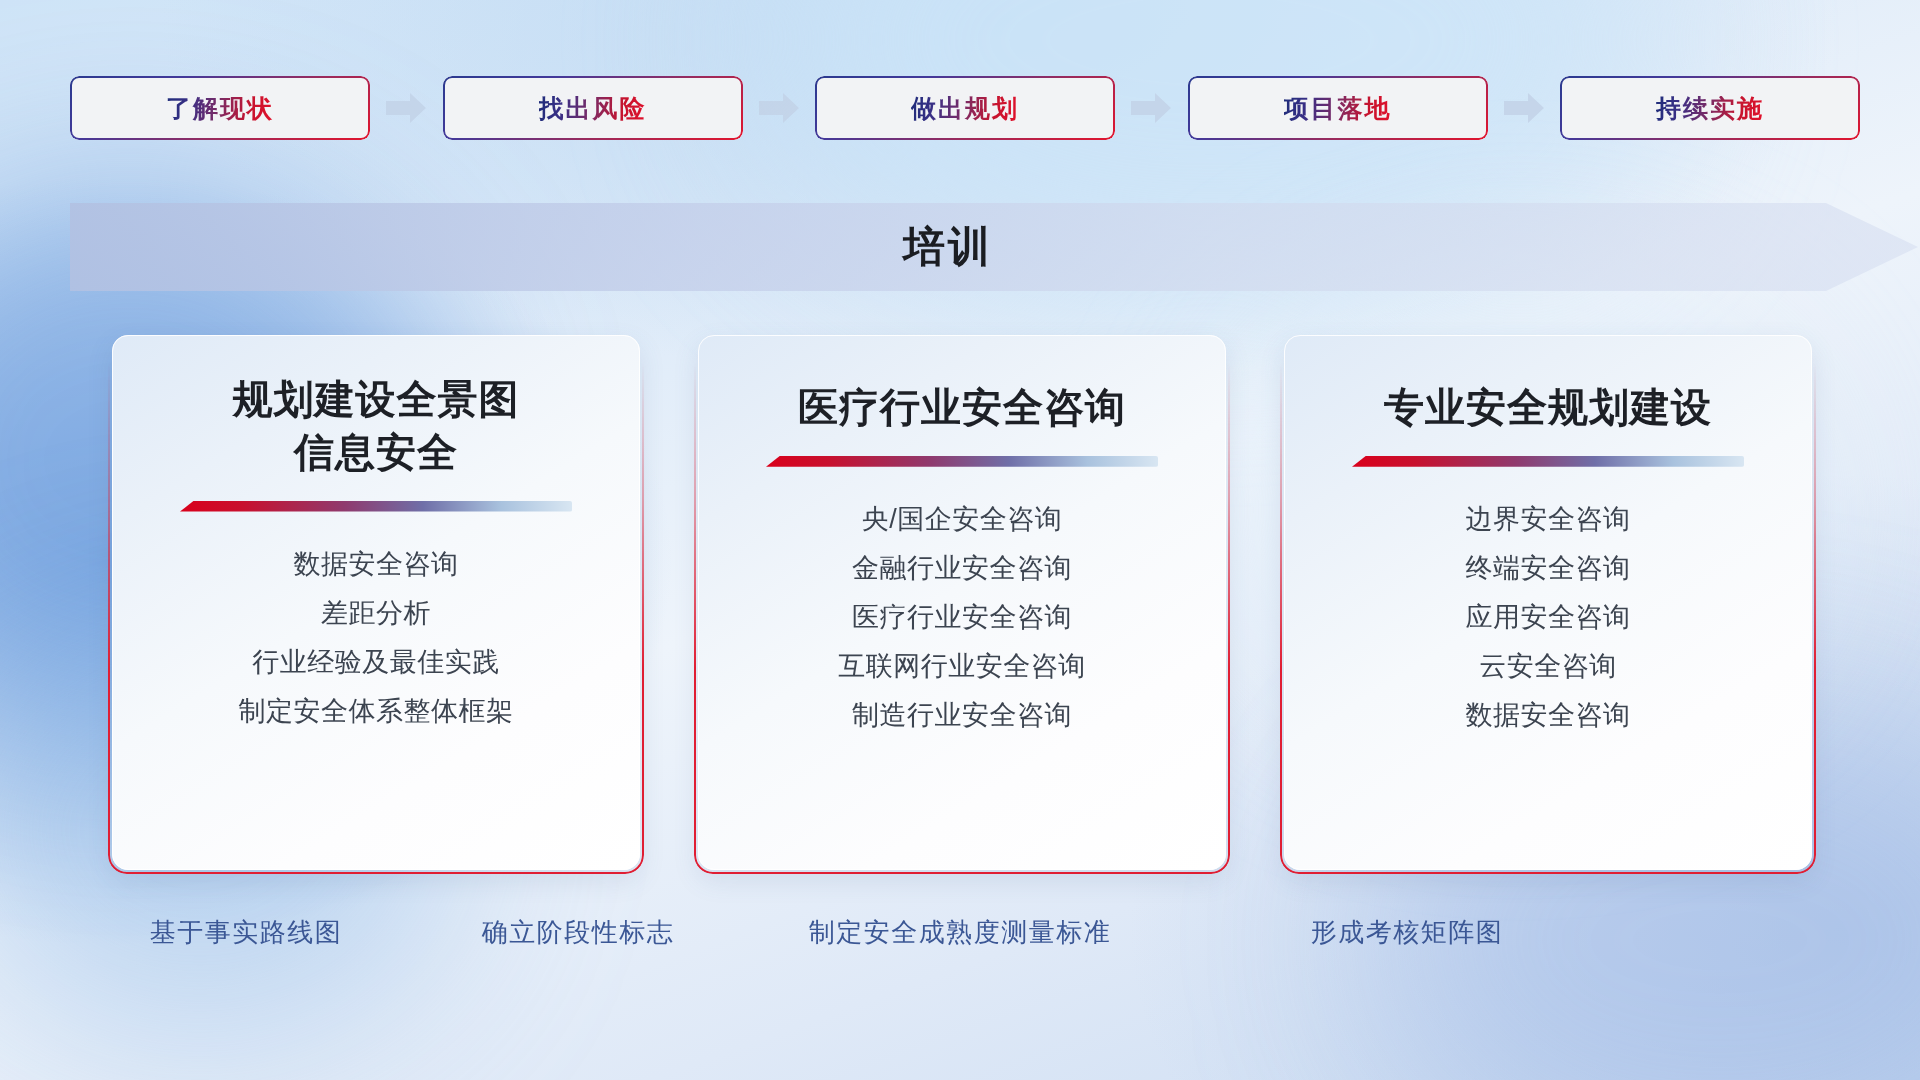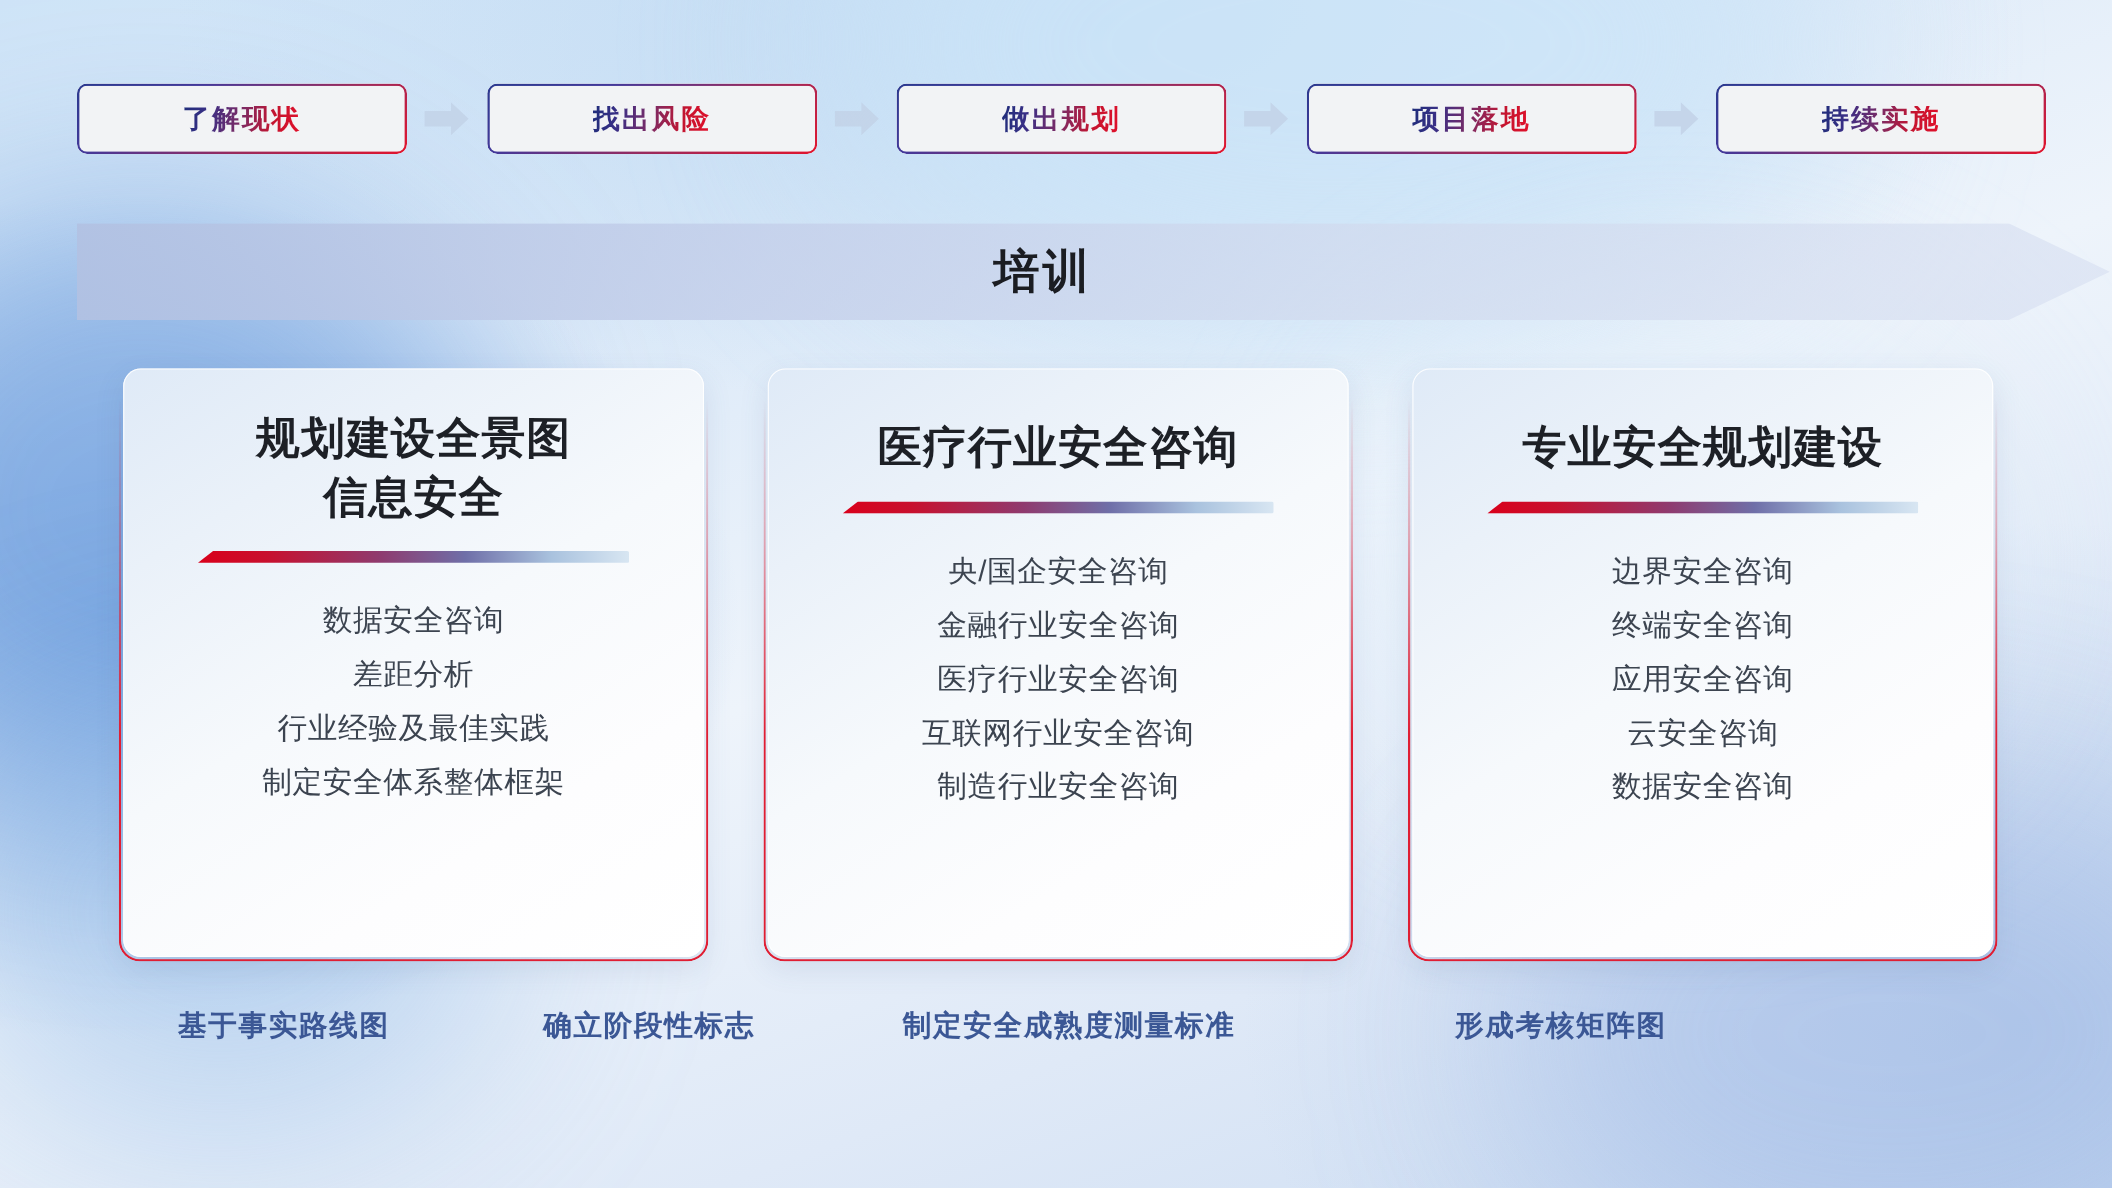--- a/index.html
+++ b/index.html
@@ -219,26 +219,25 @@
   .captions {
     position: absolute;
     left: 0;
     top: 915px;
     width: 1920px;
     height: 42px;
   }
   .caption {
     position: absolute;
     font-size: 26px;
-    font-weight: 700;
+    font-weight: 400;
     color: #3b5795;
     letter-spacing: 1.5px;
     white-space: nowrap;
     transform: translateX(-50%);
-    margin-left: 12px;
   }
   .cap-0 { left: 246px; }
   .cap-1 { left: 578px; }
   .cap-2 { left: 960px; }
   .cap-3 { left: 1407px; }
 </style>
 </head>
 <body>
 
 <div id="stage">

